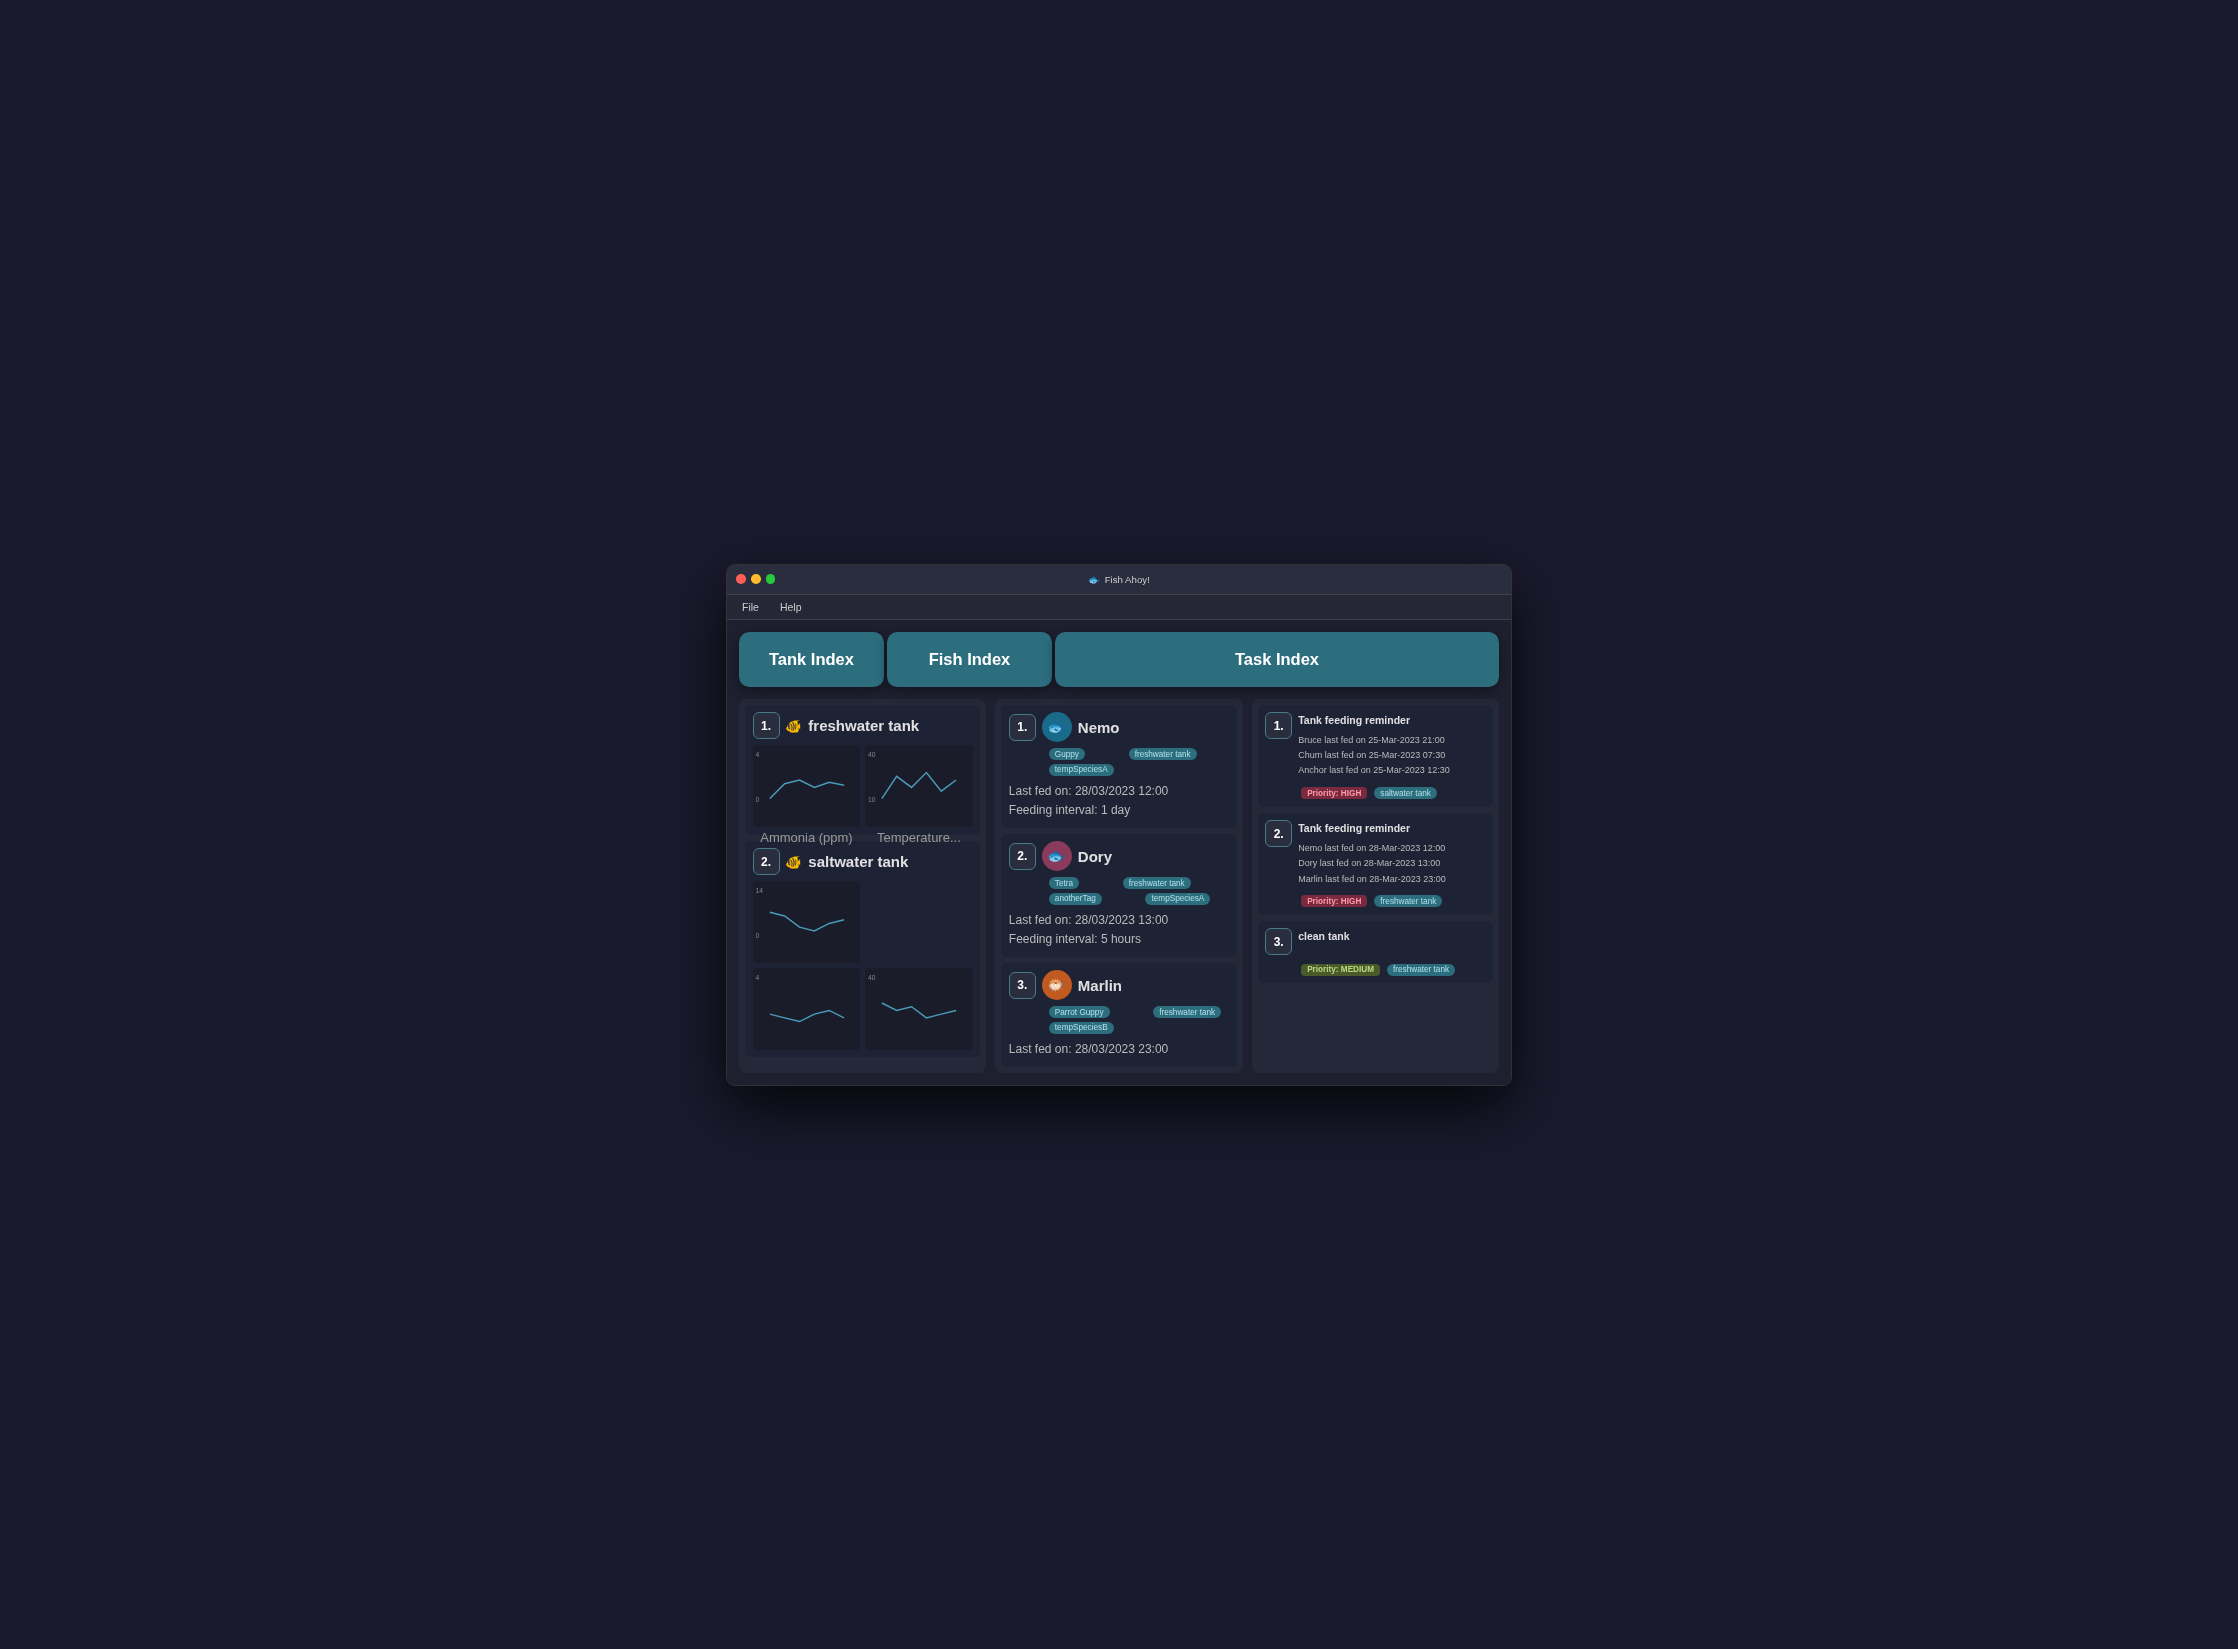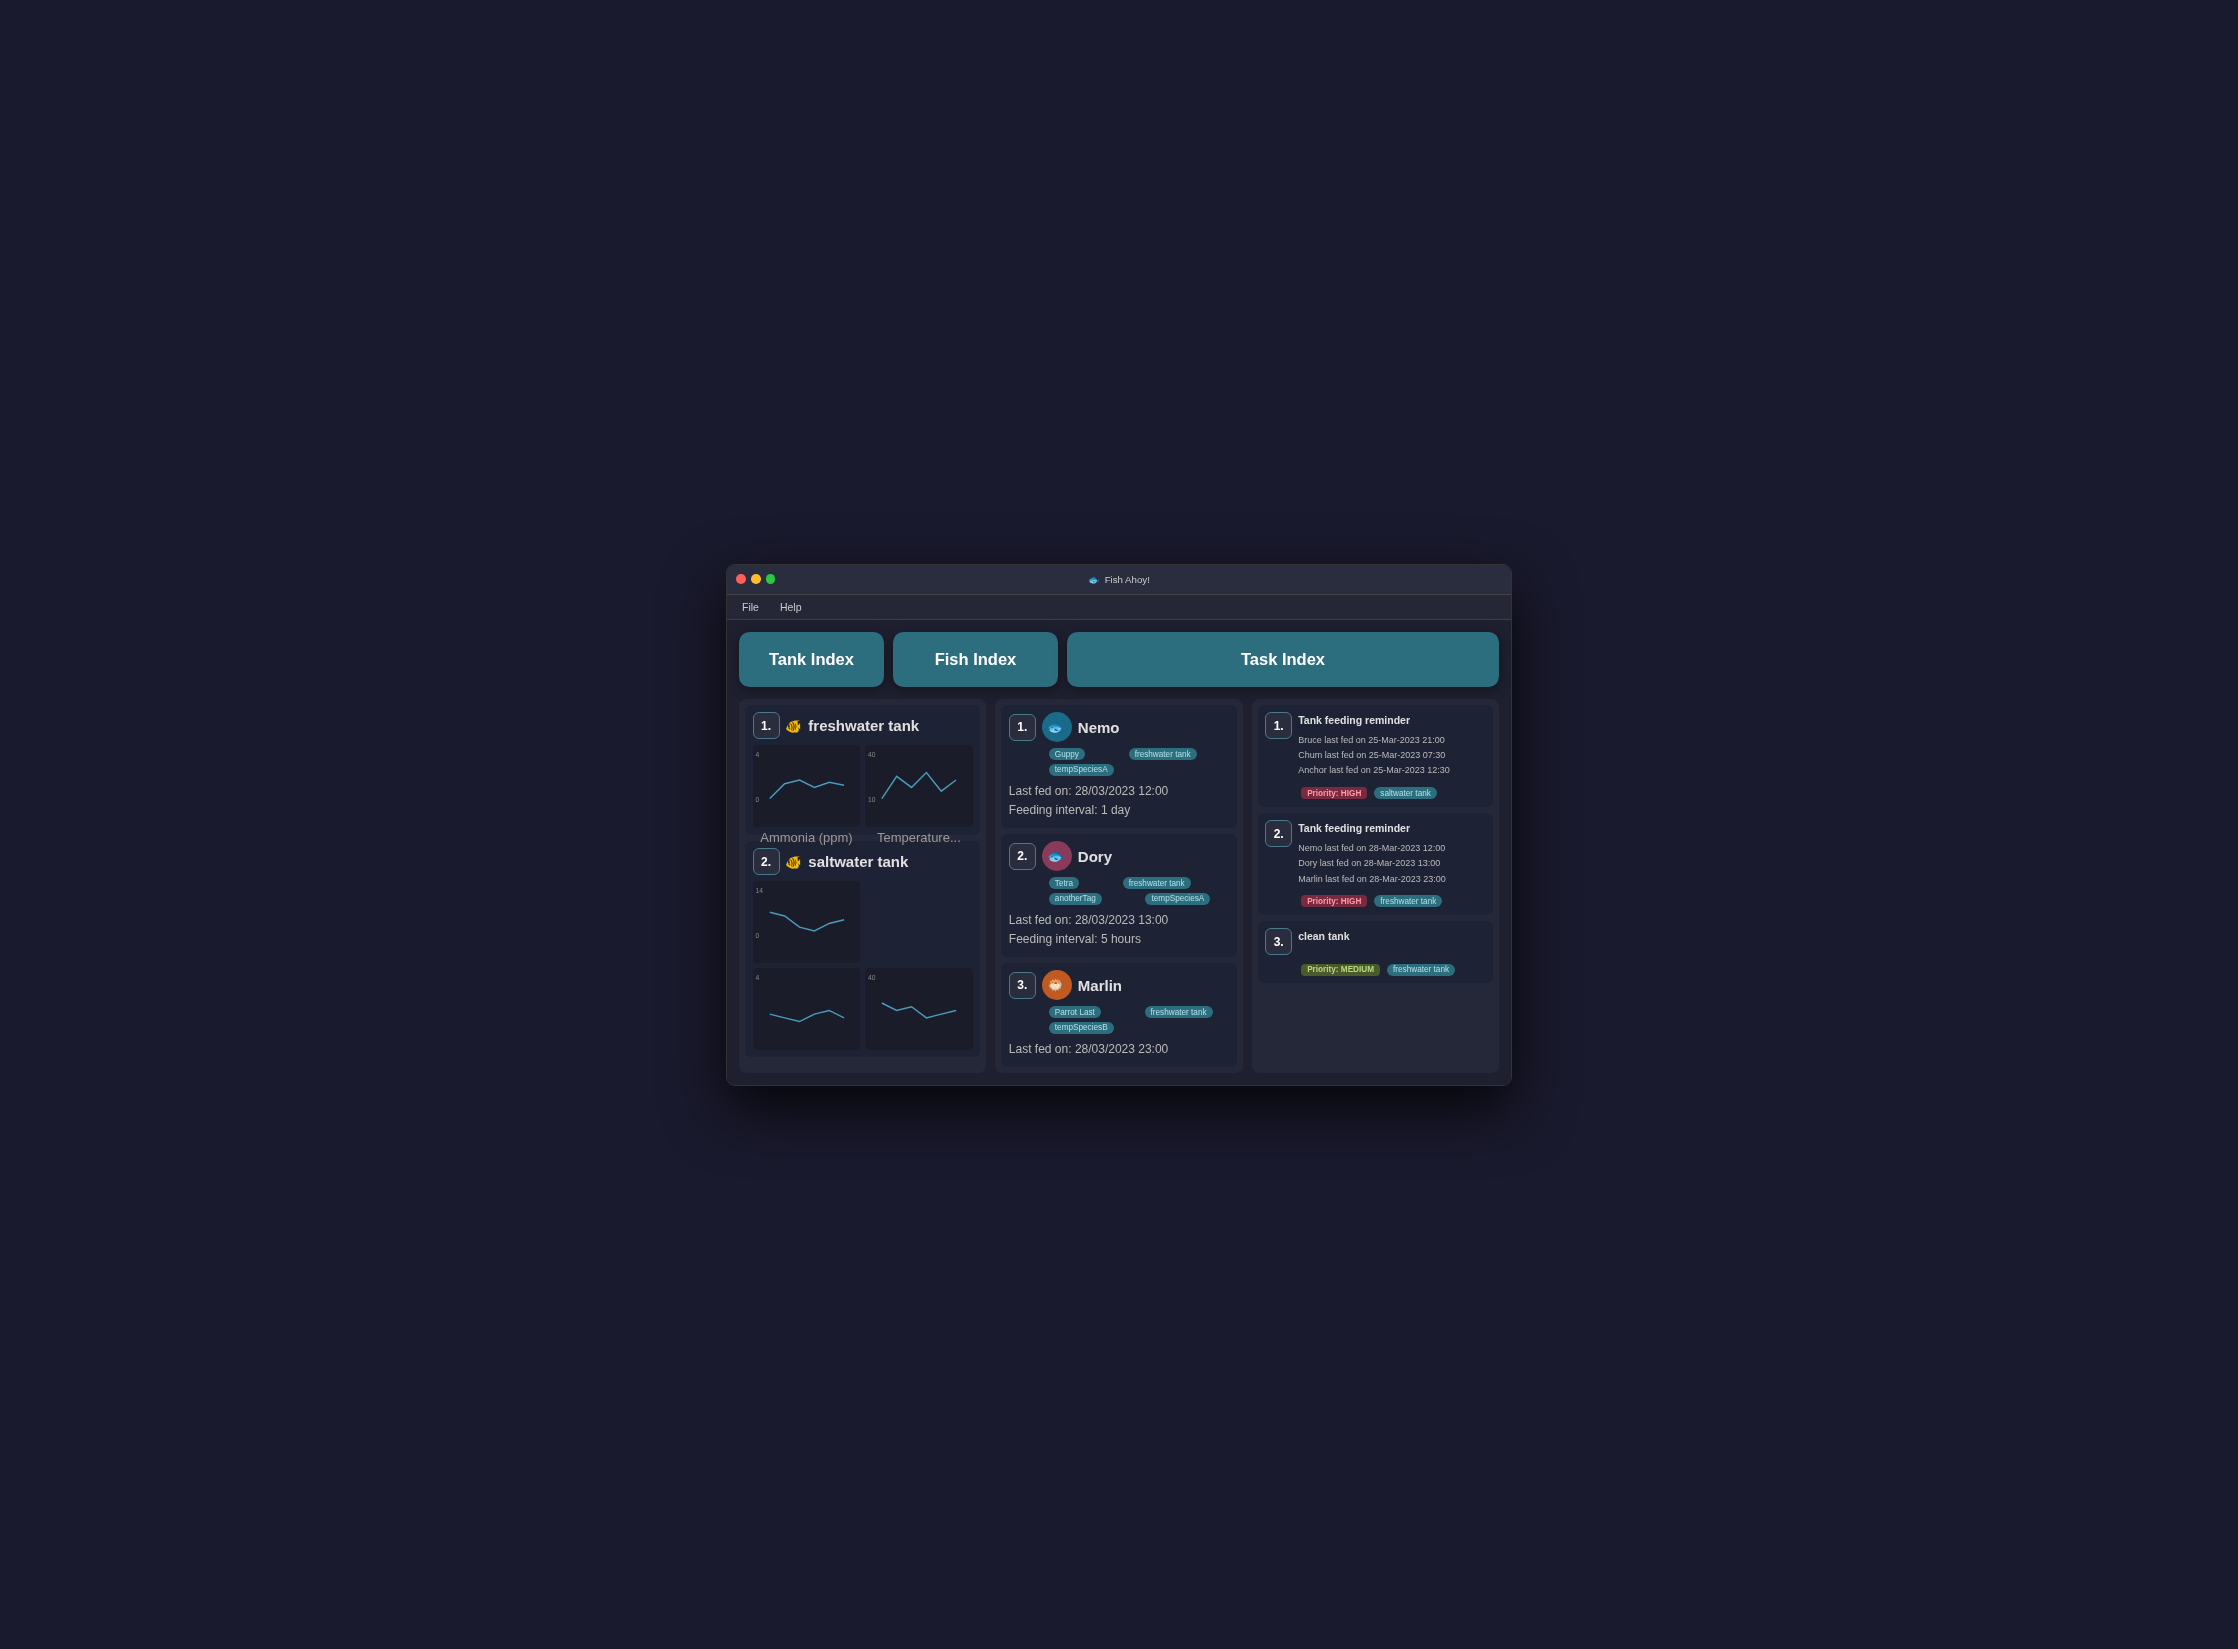--- a/index.html
+++ b/index.html
@@ -76,21 +76,21 @@
 
     
     .main-content {
       background: #1e2030;
       padding: 12px;
       position: relative;
     }
 
     .tooltip-buttons-row {
       display: flex;
-      gap: 9px;
+      gap: 3px;
       margin-bottom: 12px;
       position: relative;
       z-index: 10;
       justify-content: space-between;
     }
 
     .tooltip-btn {
       background: #2d6e7e;
       color: #fff;
       font-size: 16.5px;
@@ -474,21 +474,21 @@
 
         <div class="fish-item">
           <div class="fish-item-header">
             <div class="item-number">
               <span>3.</span>
             </div>
             <div class="fish-avatar-circle avatar-orange">🐡</div>
             <span class="fish-name">Marlin</span>
           </div>
           <div class="tags-row">
-            <span class="tag">Parrot Last</span>
+            <span class="tag">Parrot Guppy</span>
             <span class="tag">freshwater tank</span>
             <span class="tag">tempSpeciesB</span>
           </div>
           <div class="fish-detail">
             <div>Last fed on: 28/03/2023 23:00</div>
           </div>
         </div>
 
       </div>
 

